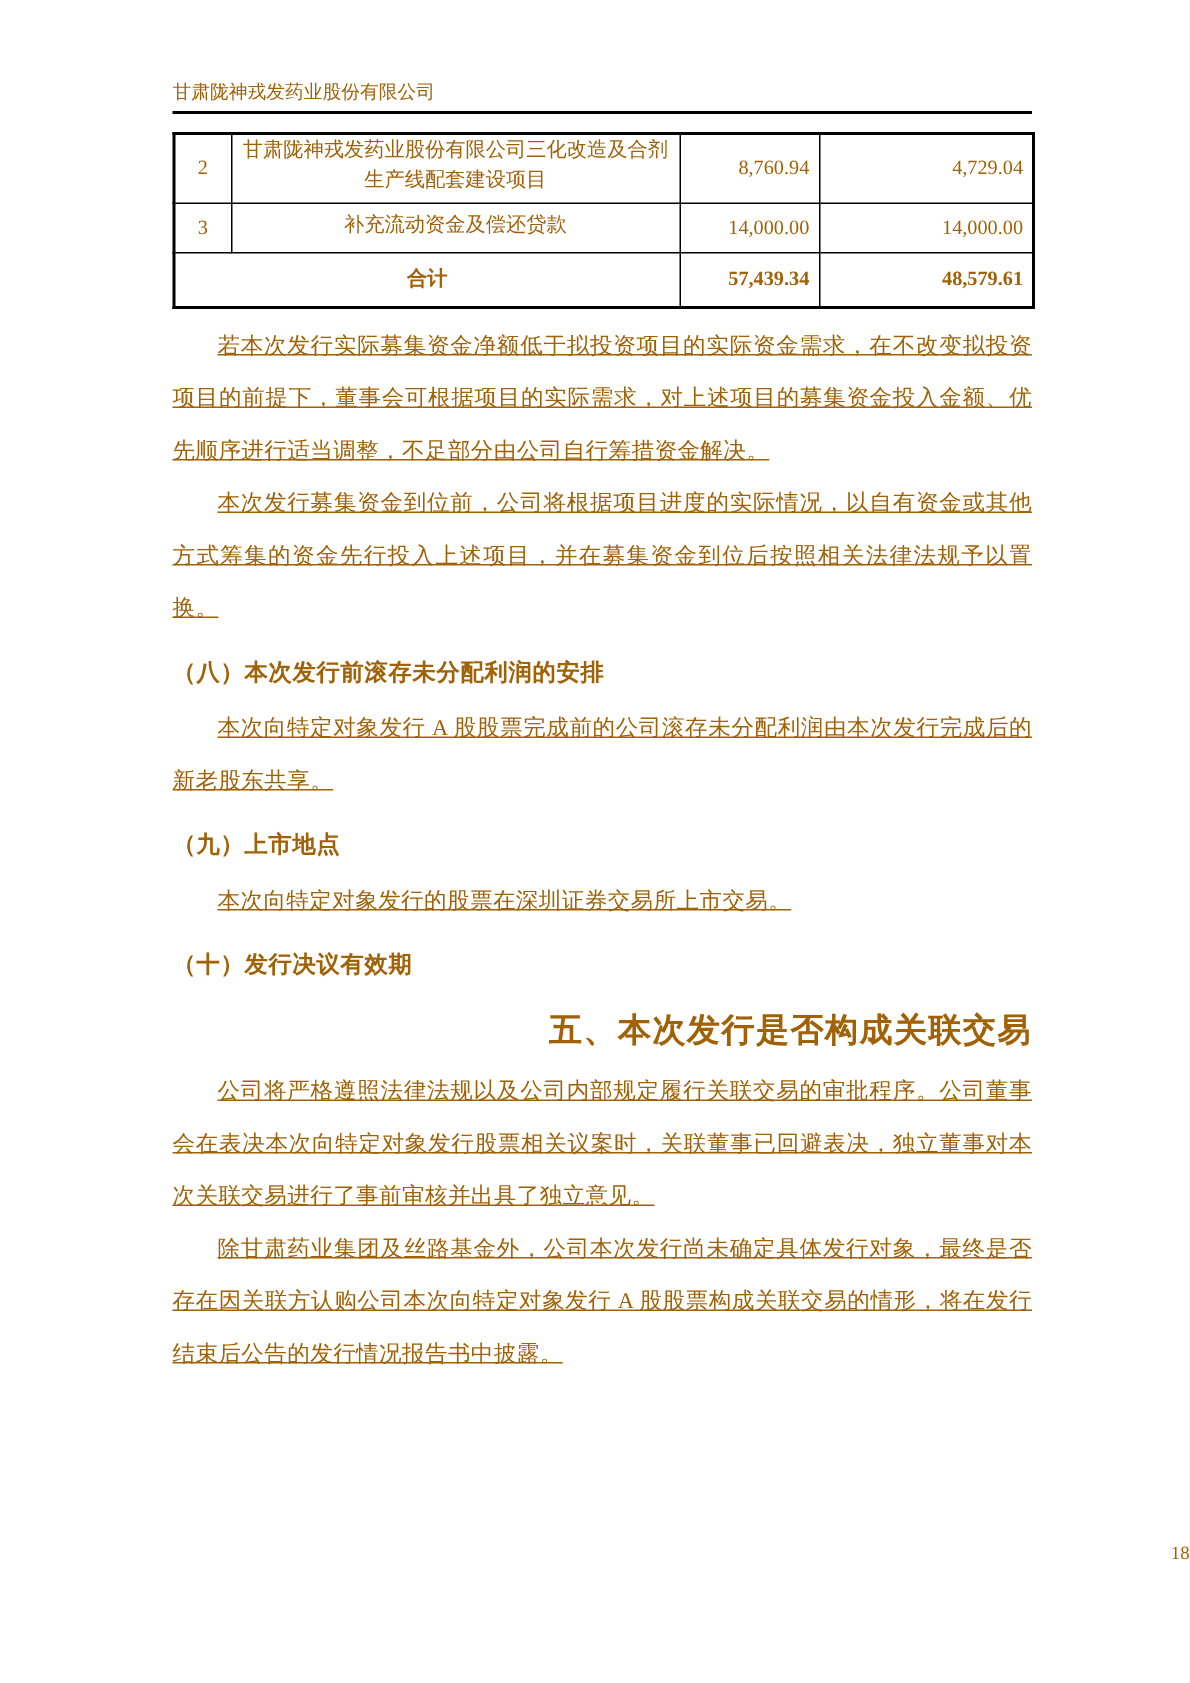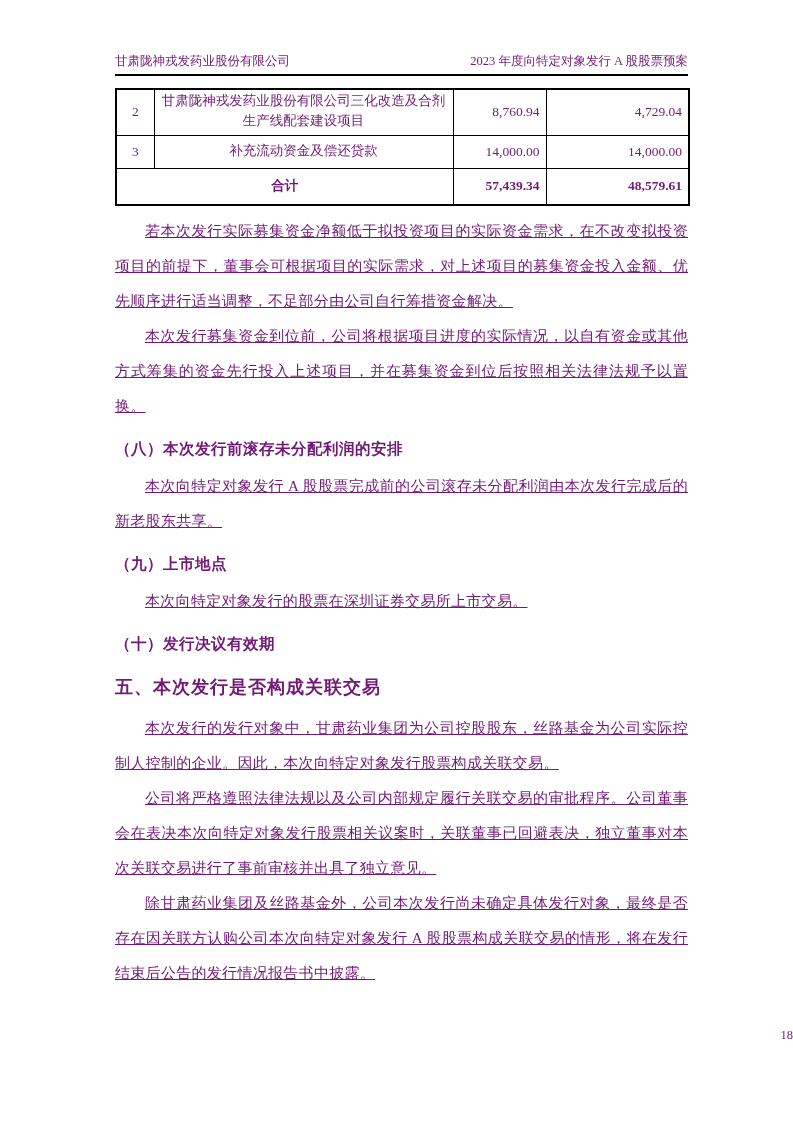--- a/index.html
+++ b/index.html
@@ -5,21 +5,21 @@
   * { margin: 0; padding: 0; box-sizing: border-box; }
   html, body { background: #e8e8e8; }
   .page {
     position: relative;
     width: 793px;
     height: 1122px;
     margin: 0 auto;
     background: #ffffff;
     overflow: hidden;
     font-family: "Liberation Serif", "DejaVu Serif", serif;
-    color: #701a75;
+    color: #a16207;
   }
   .content {
     position: absolute;
     left: 115px;
     top: 52px;
     width: 573px;
   }
   
   .doc-header {
     display: flex;
@@ -69,44 +69,44 @@
     font-family: "Liberation Sans", "DejaVu Sans", sans-serif;
     font-weight: bold;
     font-size: 15.5px;
     line-height: 22px;
     margin: 14px 0 9px 0;
     letter-spacing: 0.5px;
   }
   .main-heading {
     font-family: "Liberation Sans", "DejaVu Sans", sans-serif;
     font-weight: bold;
-    font-size: 18px;
+    font-size: 22px;
     line-height: 26px;
     margin: 19px 0 11px 0;
     letter-spacing: 1px;
+    text-align: right;
   }
   
   .page-footer {
     position: absolute;
     left: 0;
     right: 0;
     top: 1028px;
     text-align: right;
     font-size: 12.5px;
   }
 </style>
 </head>
 <body>
 
 <div class="page">
   <div class="content">
 
     <div class="doc-header">
       <span>甘肃陇神戎发药业股份有限公司</span>
-      <span>2023 年度向特定对象发行 A 股股票预案</span>
     </div>
 
     <table class="fund-table">
       <tbody>
         <tr class="r-tall">
           <td class="c-num">2</td>
           <td class="c-name">甘肃陇神戎发药业股份有限公司三化改造及合剂生产线配套建设项目</td>
           <td class="c-amt1">8,760.94</td>
           <td class="c-amt2">4,729.04</td>
         </tr>
@@ -129,20 +129,19 @@
 
     <h3 class="sub-heading">（八）本次发行前滚存未分配利润的安排</h3>
     <p class="para">本次向特定对象发行 A 股股票完成前的公司滚存未分配利润由本次发行完成后的新老股东共享。</p>
 
     <h3 class="sub-heading">（九）上市地点</h3>
     <p class="para">本次向特定对象发行的股票在深圳证券交易所上市交易。</p>
 
     <h3 class="sub-heading">（十）发行决议有效期</h3>
 
     <h2 class="main-heading">五、本次发行是否构成关联交易</h2>
-    <p class="para">本次发行的发行对象中，甘肃药业集团为公司控股股东，丝路基金为公司实际控制人控制的企业。因此，本次向特定对象发行股票构成关联交易。</p>
     <p class="para">公司将严格遵照法律法规以及公司内部规定履行关联交易的审批程序。公司董事会在表决本次向特定对象发行股票相关议案时，关联董事已回避表决，独立董事对本次关联交易进行了事前审核并出具了独立意见。</p>
     <p class="para">除甘肃药业集团及丝路基金外，公司本次发行尚未确定具体发行对象，最终是否存在因关联方认购公司本次向特定对象发行 A 股股票构成关联交易的情形，将在发行结束后公告的发行情况报告书中披露。</p>
 
   </div>
 
   <div class="page-footer">18</div>
 </div>
 
 </body></html>

